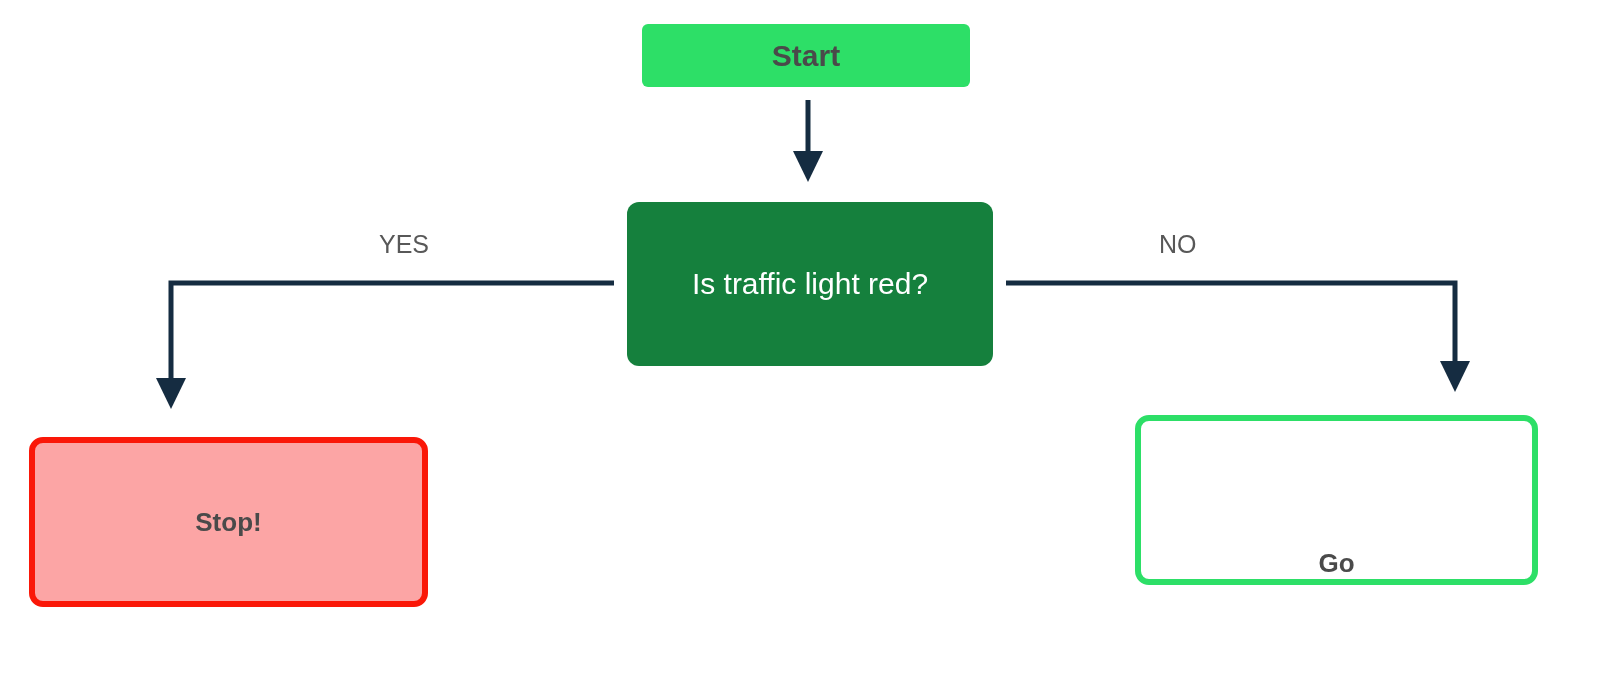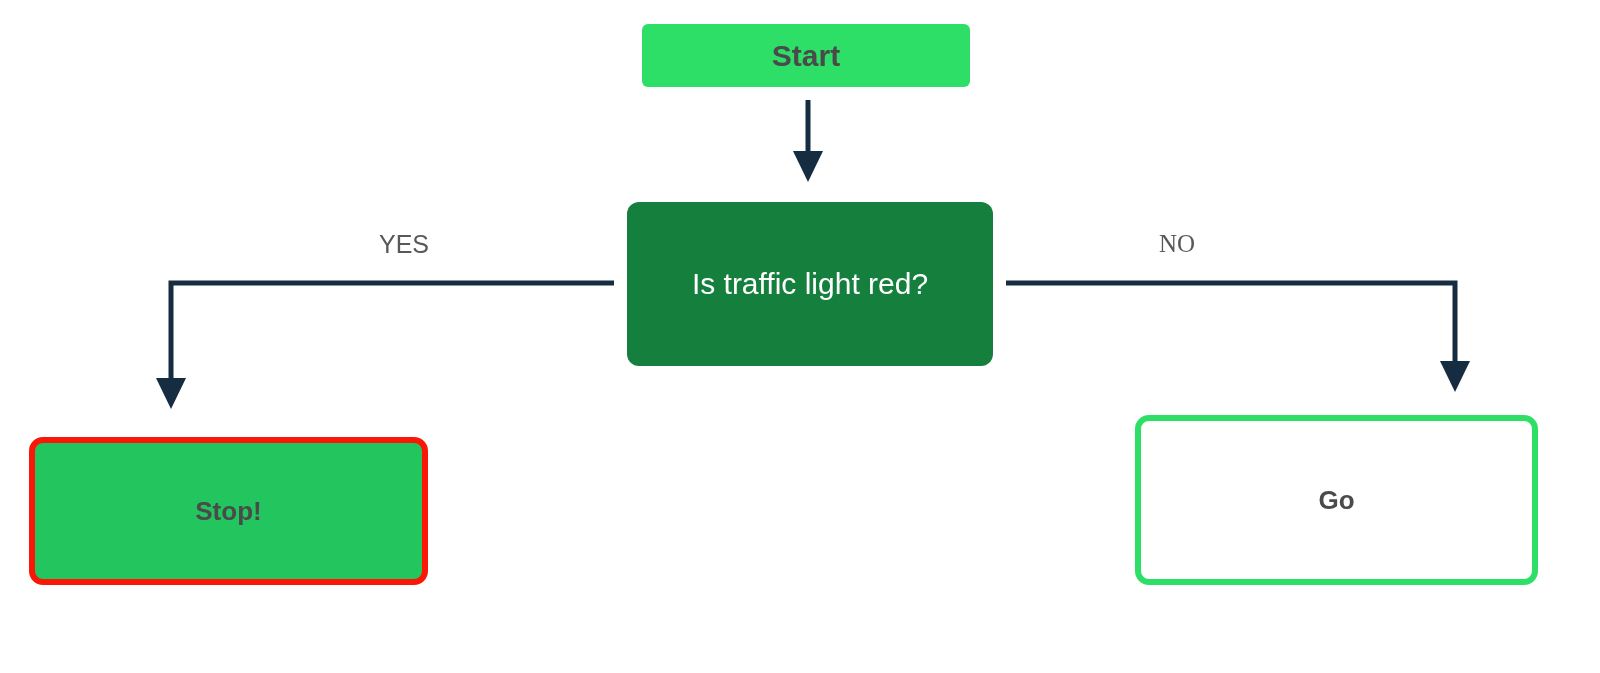--- a/index.html
+++ b/index.html
@@ -51,49 +51,50 @@
     background: #15803d;
     border-radius: 12px;
     color: #ffffff;
     font-size: 30px;
     font-weight: 400;
   }
   .node-stop {
     left: 29px;
     top: 437px;
     width: 399px;
-    height: 148px;
-    background: #22c55e;
+    height: 170px;
+    background: #fca5a5;
     border: 6px solid #fa1708;
     border-radius: 14px;
     color: #4a4a4a;
     font-size: 26px;
     font-weight: bold;
   }
   .node-go {
     left: 1135px;
     top: 415px;
     width: 403px;
     height: 170px;
     background: #ffffff;
     border: 6px solid #2ddf67;
     border-radius: 14px;
     color: #4a4a4a;
     font-size: 26px;
     font-weight: bold;
+    align-items: flex-end;
   }
   .edge-label {
     position: absolute;
     color: #585858;
     font-size: 25px;
     font-weight: 400;
     white-space: nowrap;
   }
   .label-yes { left: 351px; top: 230px; margin-left: 28px; }
-  .label-no  { left: 1159px; top: 230px; font-family: Liberation Serif, serif; }
+  .label-no  { left: 1159px; top: 230px; }
 </style>
 </head>
 <body>
 
 <div id="canvas">
 
   <svg id="edges" viewBox="0 0 1600 673" xmlns="http://www.w3.org/2000/svg">
     <defs>
       <marker id="arrowhead" markerWidth="7" markerHeight="7" refX="3.2" refY="3.4" orient="auto" markerUnits="strokeWidth">
         <path d="M 0.2 0.4 L 6.4 3.4 L 0.2 6.4 z" fill="#152c41"></path>

